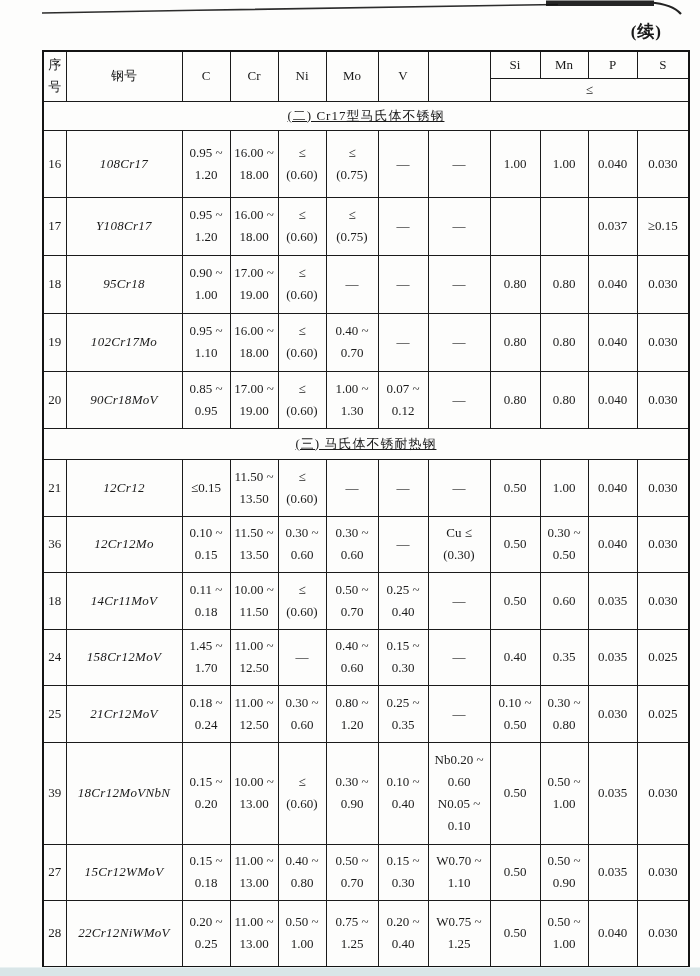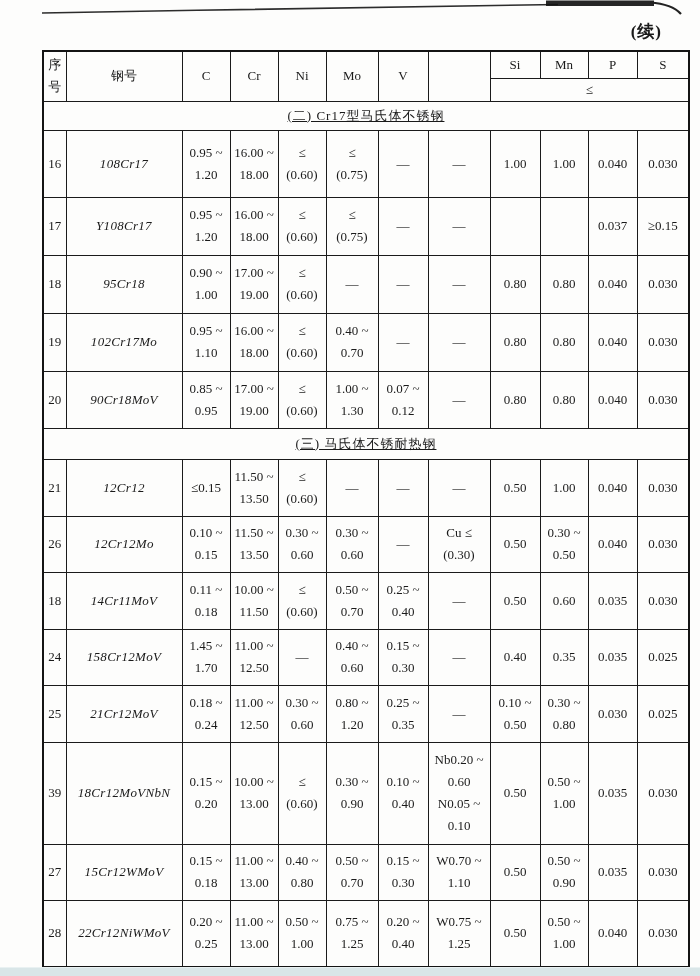--- a/index.html
+++ b/index.html
@@ -219,21 +219,21 @@
       <td>—</td>
       <td>—</td>
       <td class="other-cell">—</td>
       <td>0.50</td>
       <td>1.00</td>
       <td>0.040</td>
       <td>0.030</td>
     </tr>
 
     <tr style="height:56px">
-      <td>26</td>
+      <td>36</td>
       <td class="grade">12Cr12Mo</td>
       <td>0.10 ~
 0.15</td>
       <td>11.50 ~
 13.50</td>
       <td>0.30 ~
 0.60</td>
       <td>0.30 ~
 0.60</td>
       <td>—</td>

